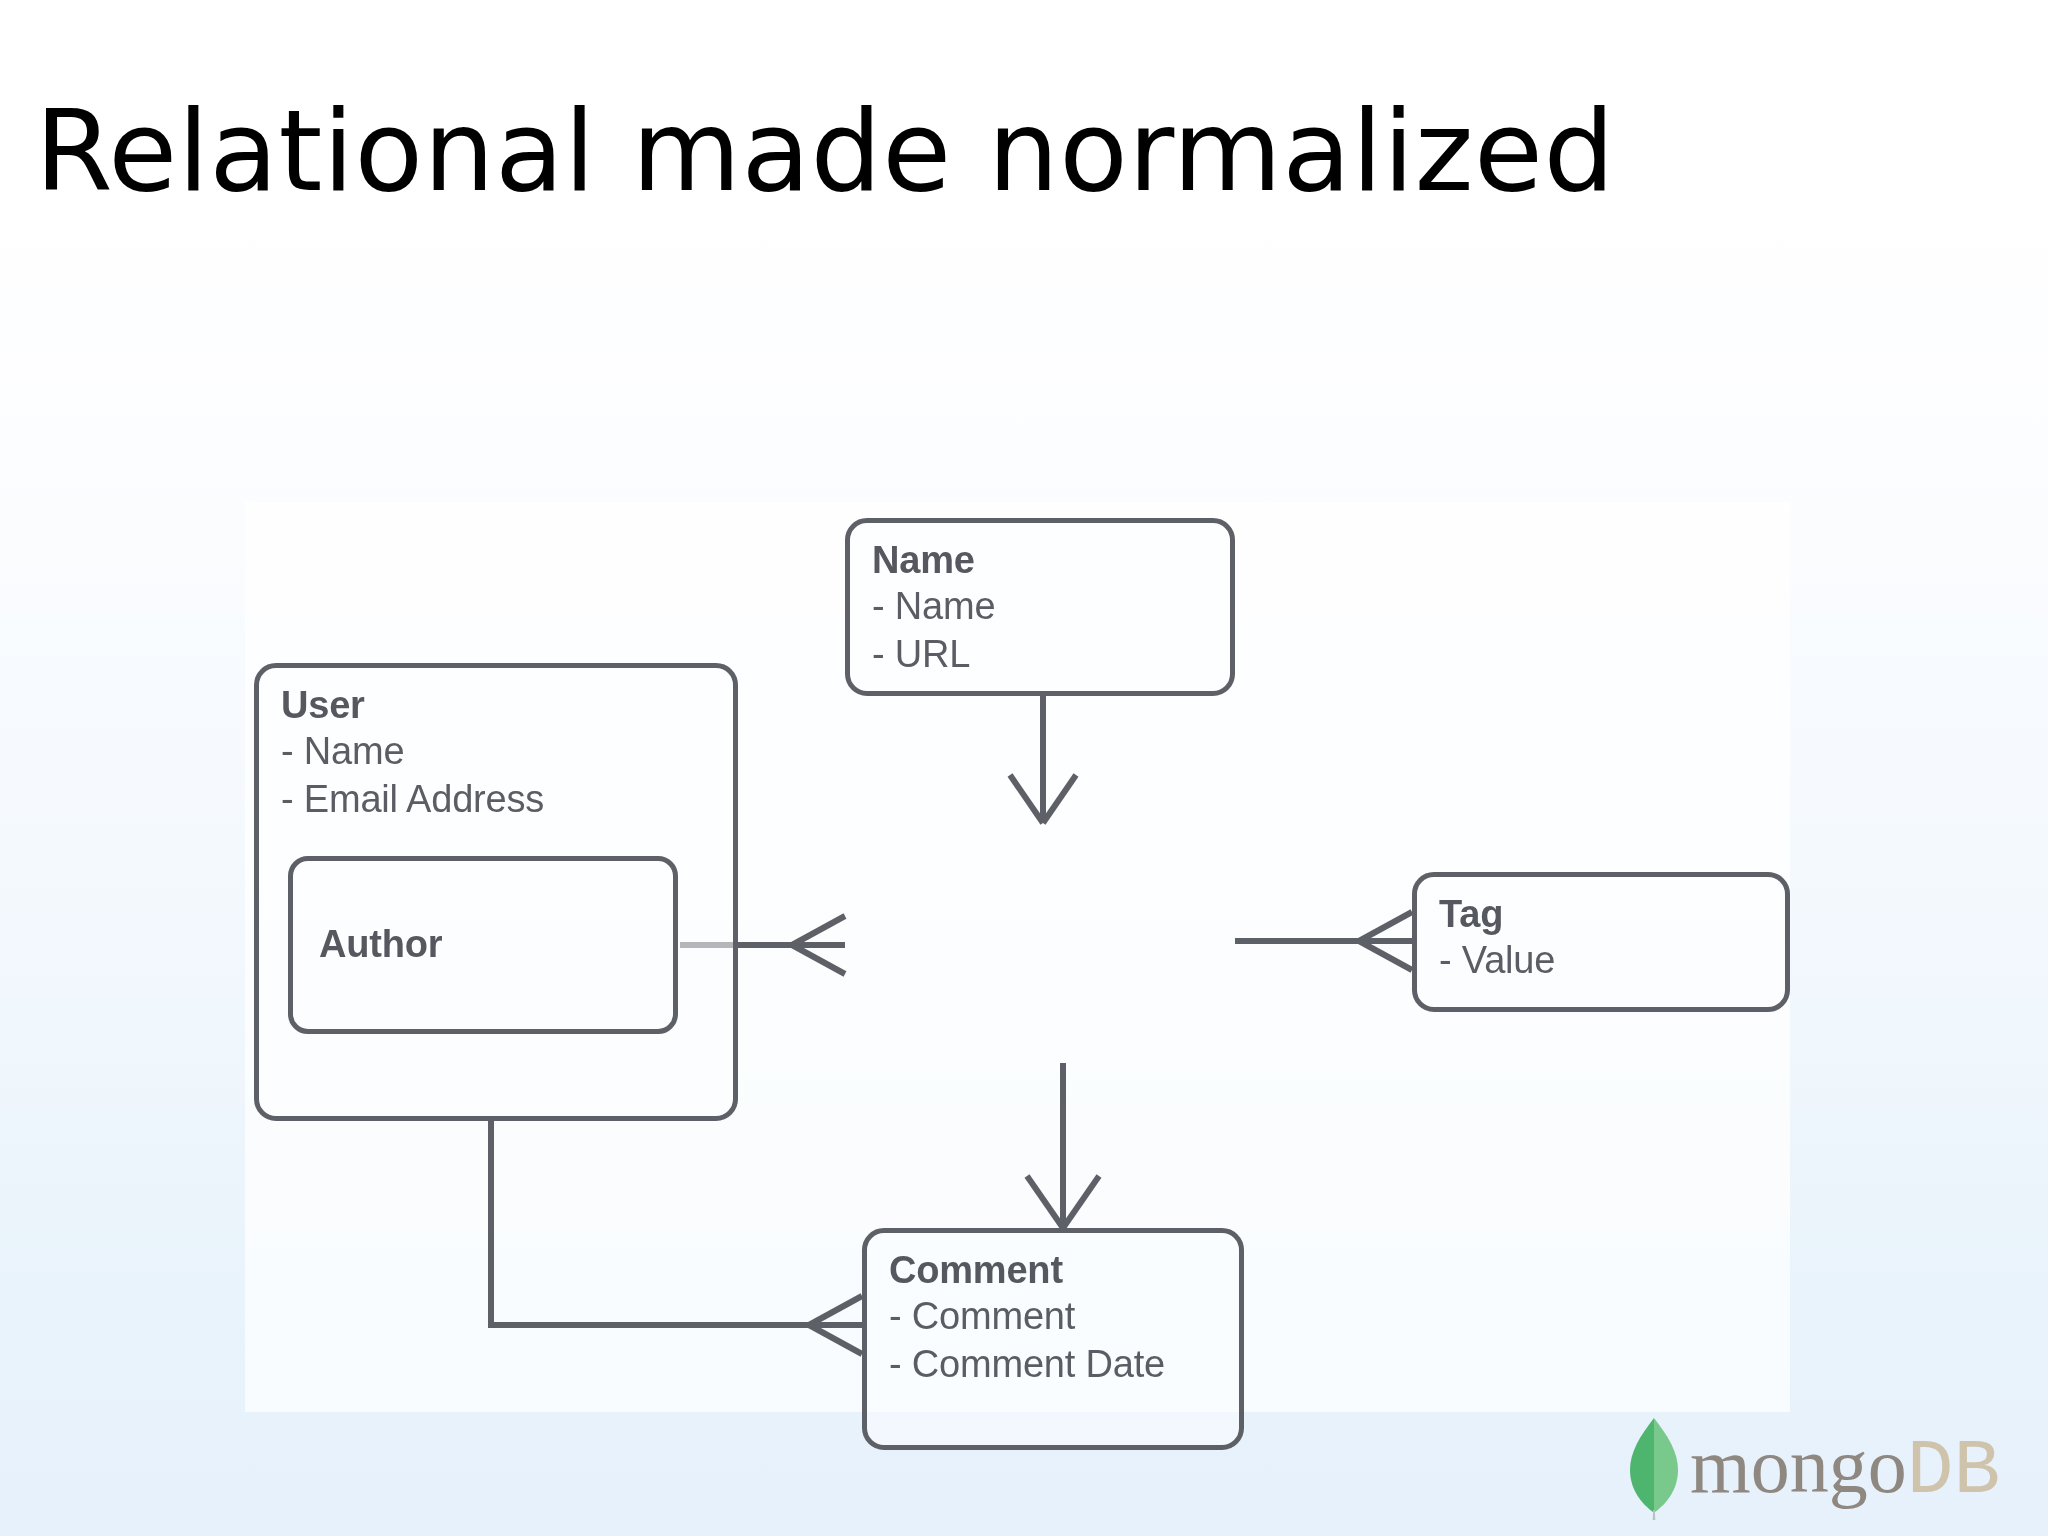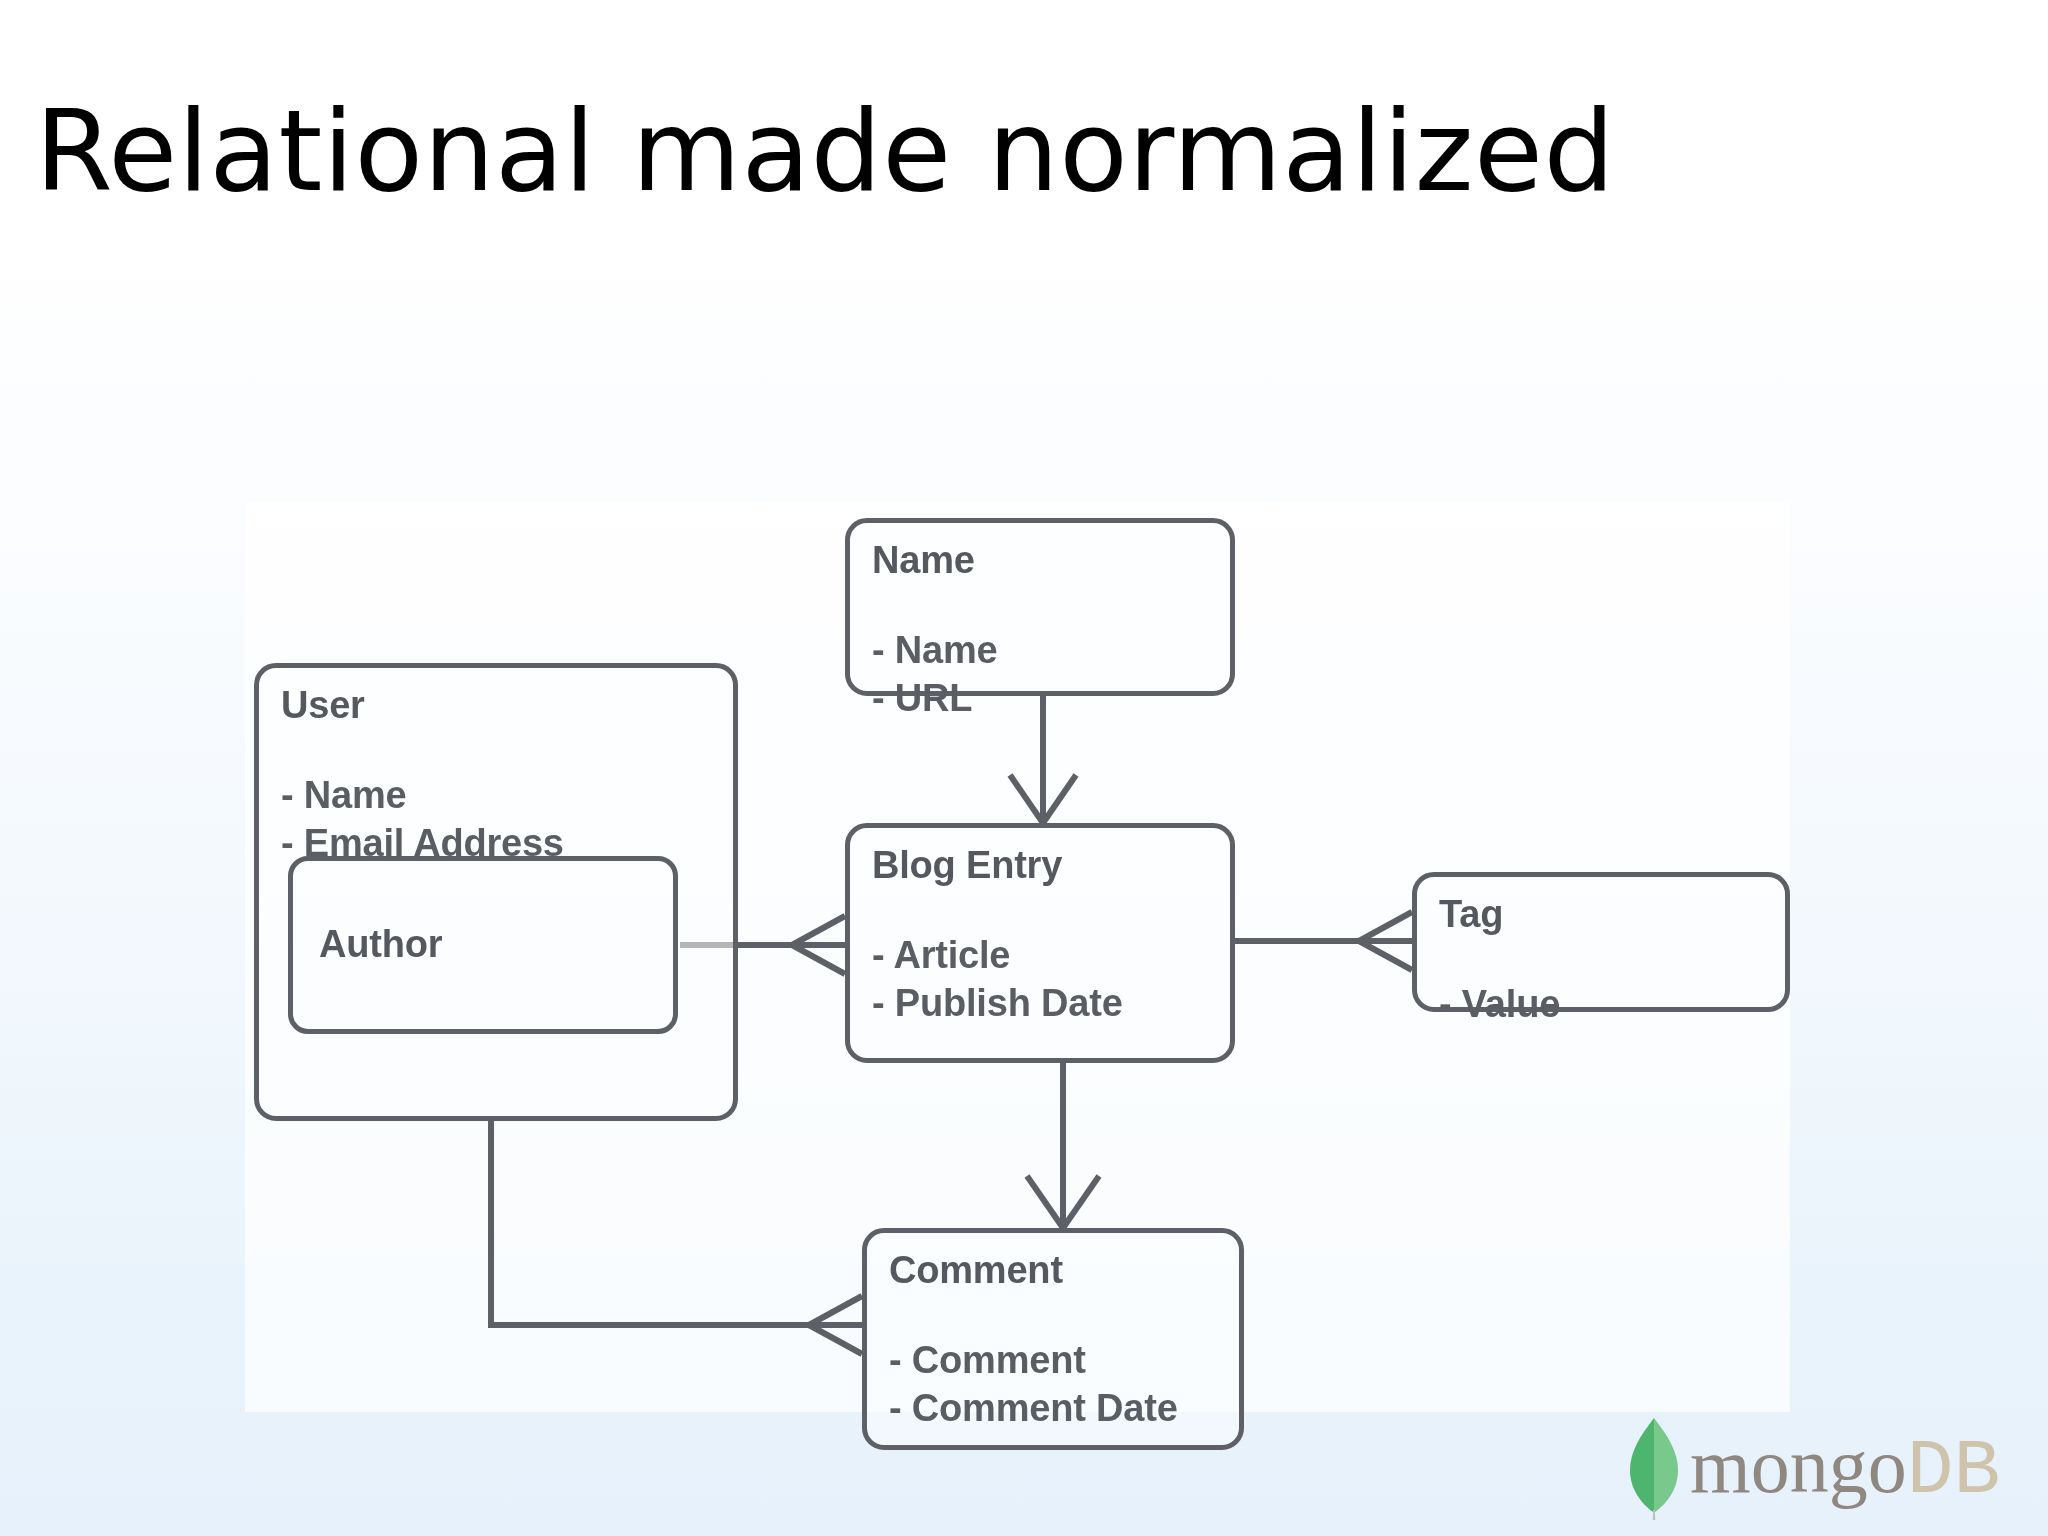--- a/index.html
+++ b/index.html
@@ -74,26 +74,25 @@
     font-family: "Liberation Sans", sans-serif;
     font-weight: bold;
     font-size: 38px;
     color: #55585e;
     letter-spacing: -0.2px;
     white-space: nowrap;
   }
   .ent .ent-field {
     position: absolute;
     font-family: "Liberation Sans", sans-serif;
-    font-weight: 700;
+    font-weight: 400;
     font-size: 38px;
     color: #5a5d63;
     letter-spacing: -0.2px;
     white-space: nowrap;
-    margin-top: 44px;
   }
 
   
   #ent-blog      { left: 845px;  top: 518px;  width: 390px;  height: 178px; }
   #ent-user      { left: 254px;  top: 663px;  width: 484px;  height: 458px; }
   #ent-author    { left: 288px;  top: 856px;  width: 390px;  height: 178px; border-radius: 20px; }
   #ent-blogentry { left: 845px;  top: 823px;  width: 390px;  height: 240px; }
   #ent-tag       { left: 1412px; top: 872px;  width: 378px;  height: 140px; }
   #ent-comment   { left: 862px;  top: 1228px; width: 382px;  height: 222px; }
 
@@ -190,25 +189,20 @@
   <div class="ent" id="ent-user">
     <span class="ent-title t1">User</span>
     <span class="ent-field f1">- Name</span>
     <span class="ent-field f2">- Email Address</span>
   </div>
 
   <div class="ent" id="ent-author">
     <span class="ent-title">Author</span>
   </div>
 
-  <div class="ent" id="ent-blogentry">
-    <span class="ent-title t1">Blog Entry</span>
-    <span class="ent-field f1">- Article</span>
-    <span class="ent-field f2">- Publish Date</span>
-  </div>
 
   <div class="ent" id="ent-tag">
     <span class="ent-title t1">Tag</span>
     <span class="ent-field f1">- Value</span>
   </div>
 
   <div class="ent" id="ent-comment">
     <span class="ent-title t1">Comment</span>
     <span class="ent-field f1">- Comment</span>
     <span class="ent-field f2">- Comment Date</span>

